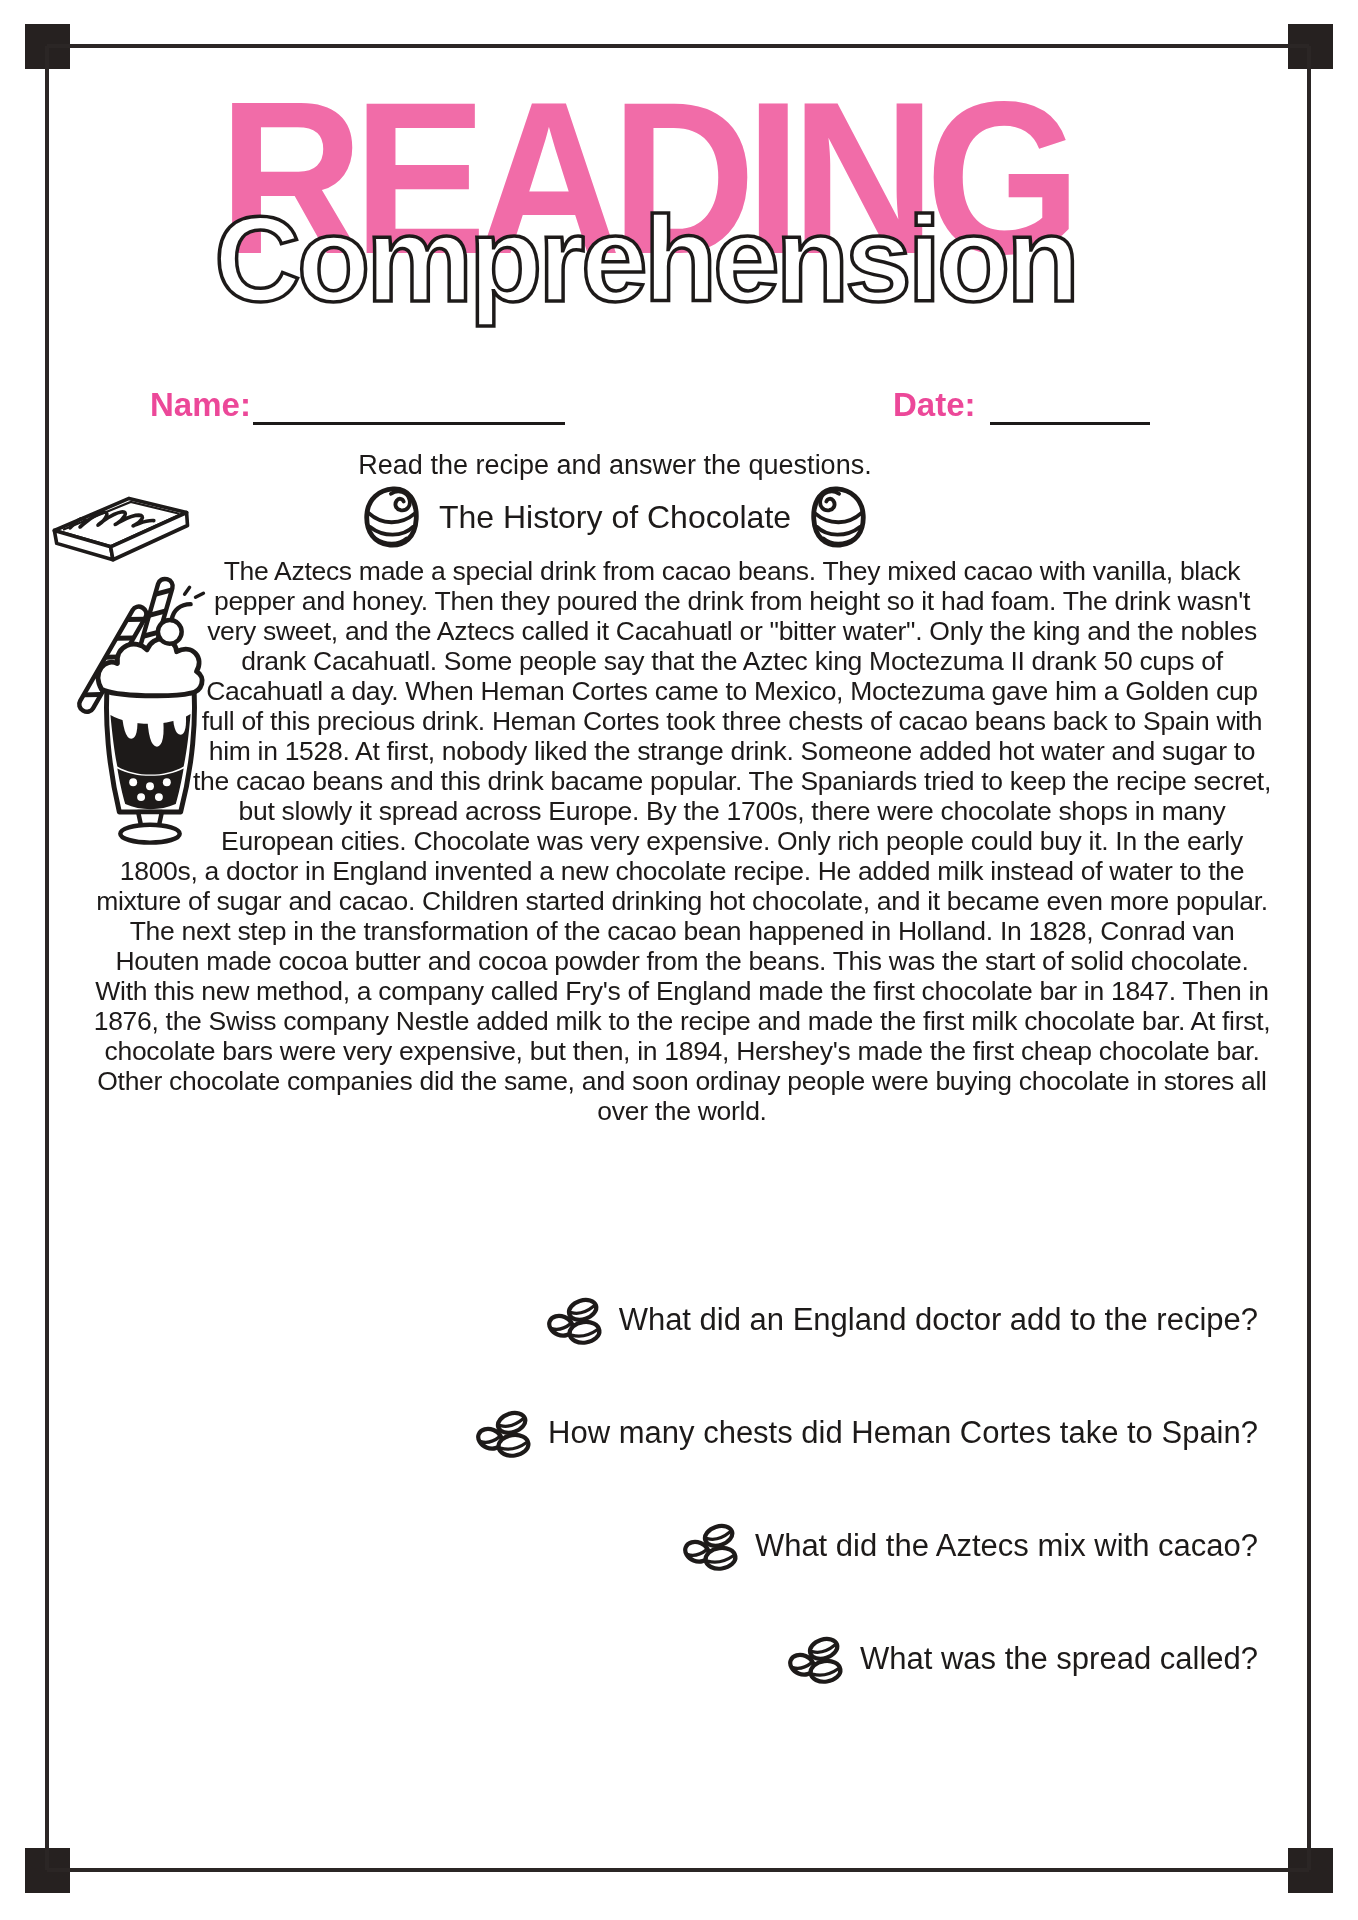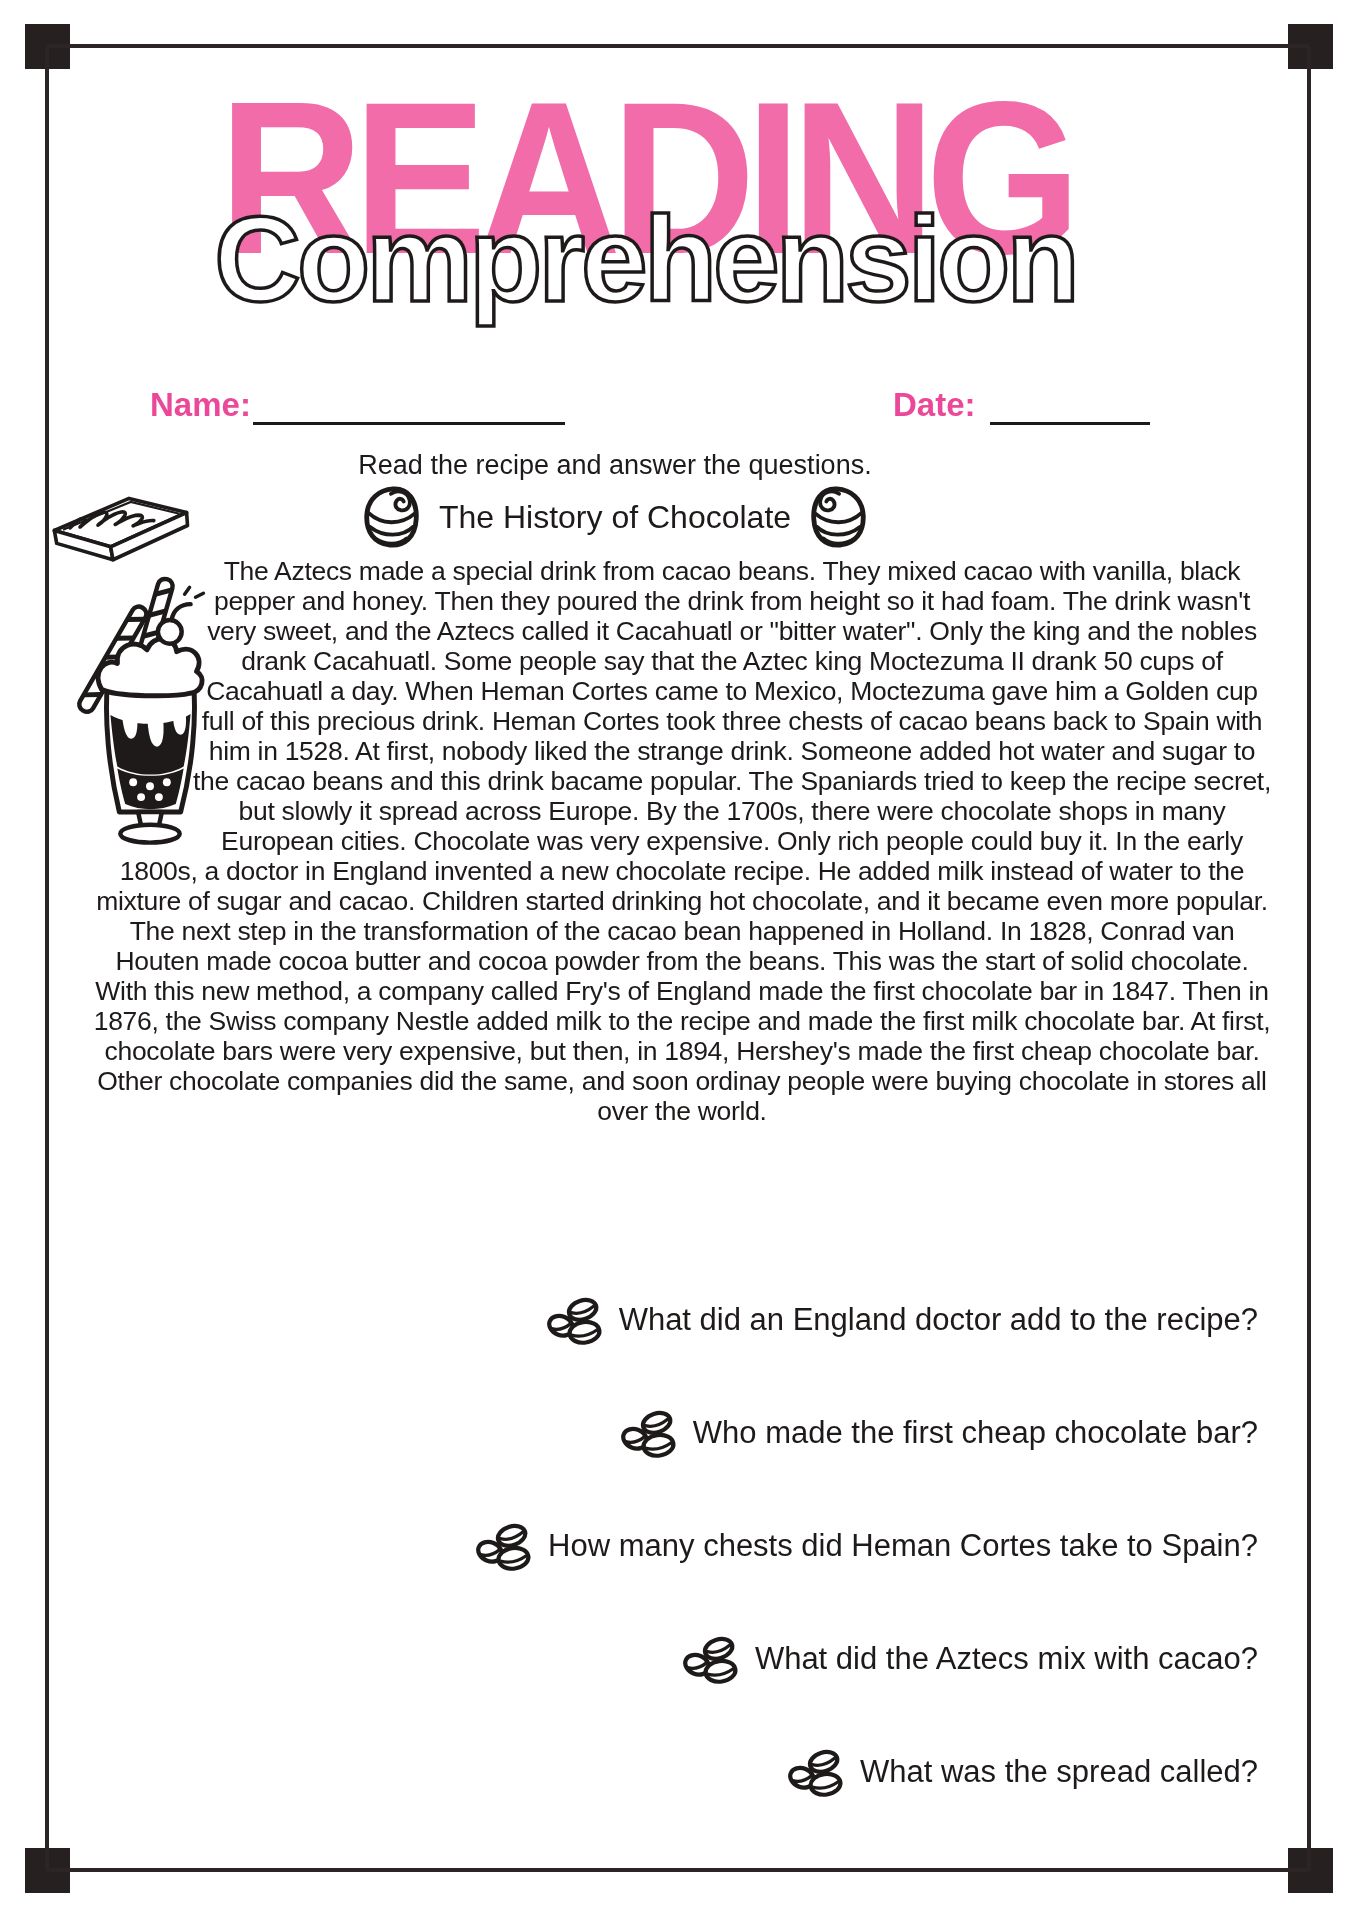--- a/index.html
+++ b/index.html
@@ -155,35 +155,20 @@
         </g>
         <g stroke="#1d1a19" stroke-width="3.5" fill="none" stroke-linecap="round">
           <path d="M26 17 Q38 20 50 10"></path>
             <path d="M5 34 Q15 37 25 29"></path>
             <path d="M26 41 Q40 45 54 35"></path>
         </g>
       </svg>
       <div class="q-text">What did an England doctor add to the recipe?</div>
     </div>
 
-    <div class="question">
-      <svg class="q-icon" viewBox="0 0 64 54">
-        <g fill="#fff" stroke="#1d1a19" stroke-width="4.5" stroke-linejoin="round">
-          <ellipse cx="38" cy="14" rx="15" ry="10" transform="rotate(-18 38 14)"></ellipse>
-          <ellipse cx="15" cy="31" rx="13" ry="10" transform="rotate(22 15 31)"></ellipse>
-          <ellipse cx="40" cy="38" rx="16" ry="11" transform="rotate(-8 40 38)"></ellipse>
-        </g>
-        <g stroke="#1d1a19" stroke-width="3.5" fill="none" stroke-linecap="round">
-          <path d="M26 17 Q38 20 50 10"></path>
-            <path d="M5 34 Q15 37 25 29"></path>
-            <path d="M26 41 Q40 45 54 35"></path>
-        </g>
-      </svg>
-      <div class="q-text">Who made the first cheap chocolate bar?</div>
-    </div>
 
     <div class="question">
       <svg class="q-icon" viewBox="0 0 64 54">
         <g fill="#fff" stroke="#1d1a19" stroke-width="4.5" stroke-linejoin="round">
           <ellipse cx="38" cy="14" rx="15" ry="10" transform="rotate(-18 38 14)"></ellipse>
           <ellipse cx="15" cy="31" rx="13" ry="10" transform="rotate(22 15 31)"></ellipse>
           <ellipse cx="40" cy="38" rx="16" ry="11" transform="rotate(-8 40 38)"></ellipse>
         </g>
         <g stroke="#1d1a19" stroke-width="3.5" fill="none" stroke-linecap="round">
           <path d="M26 17 Q38 20 50 10"></path>

